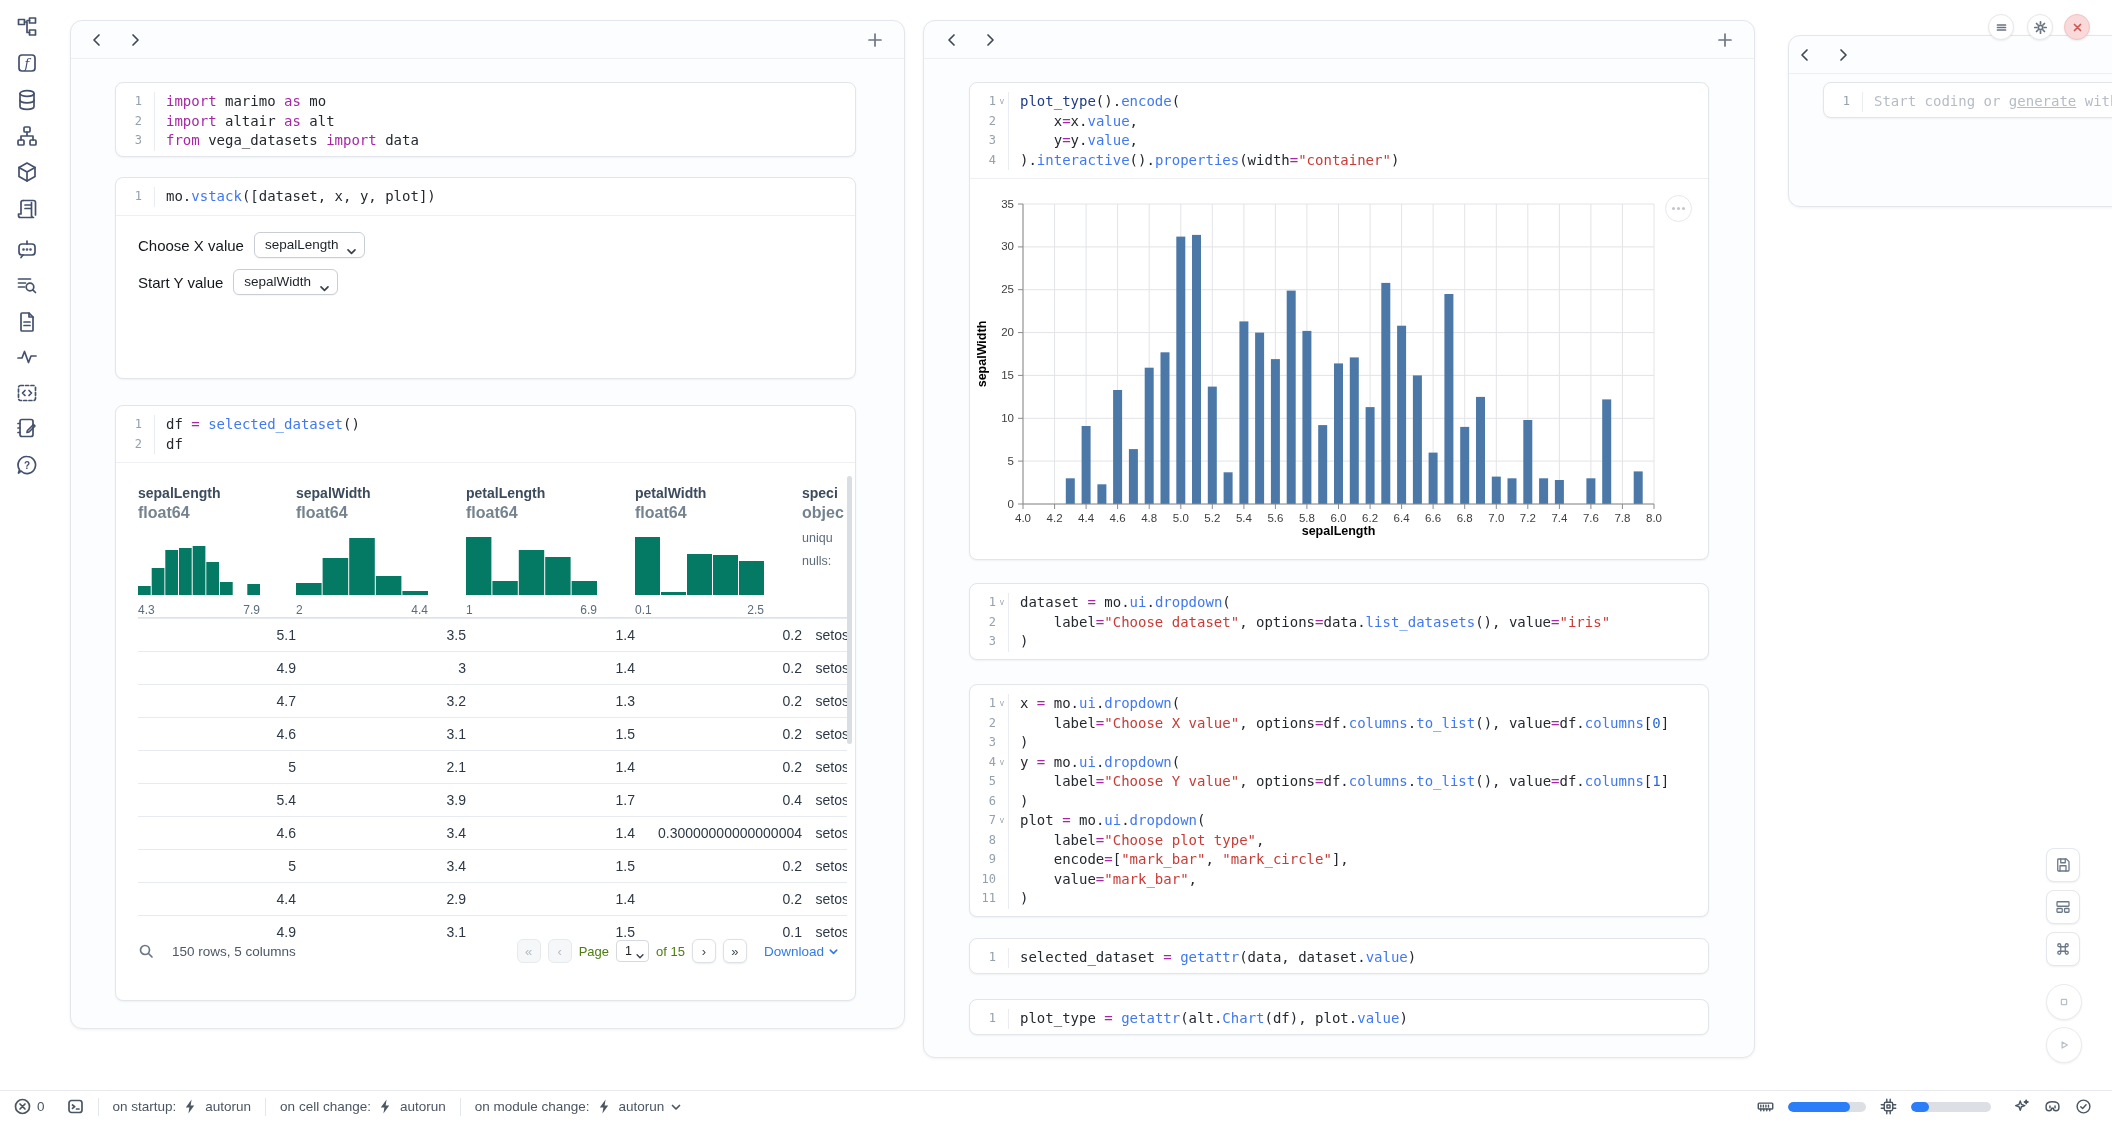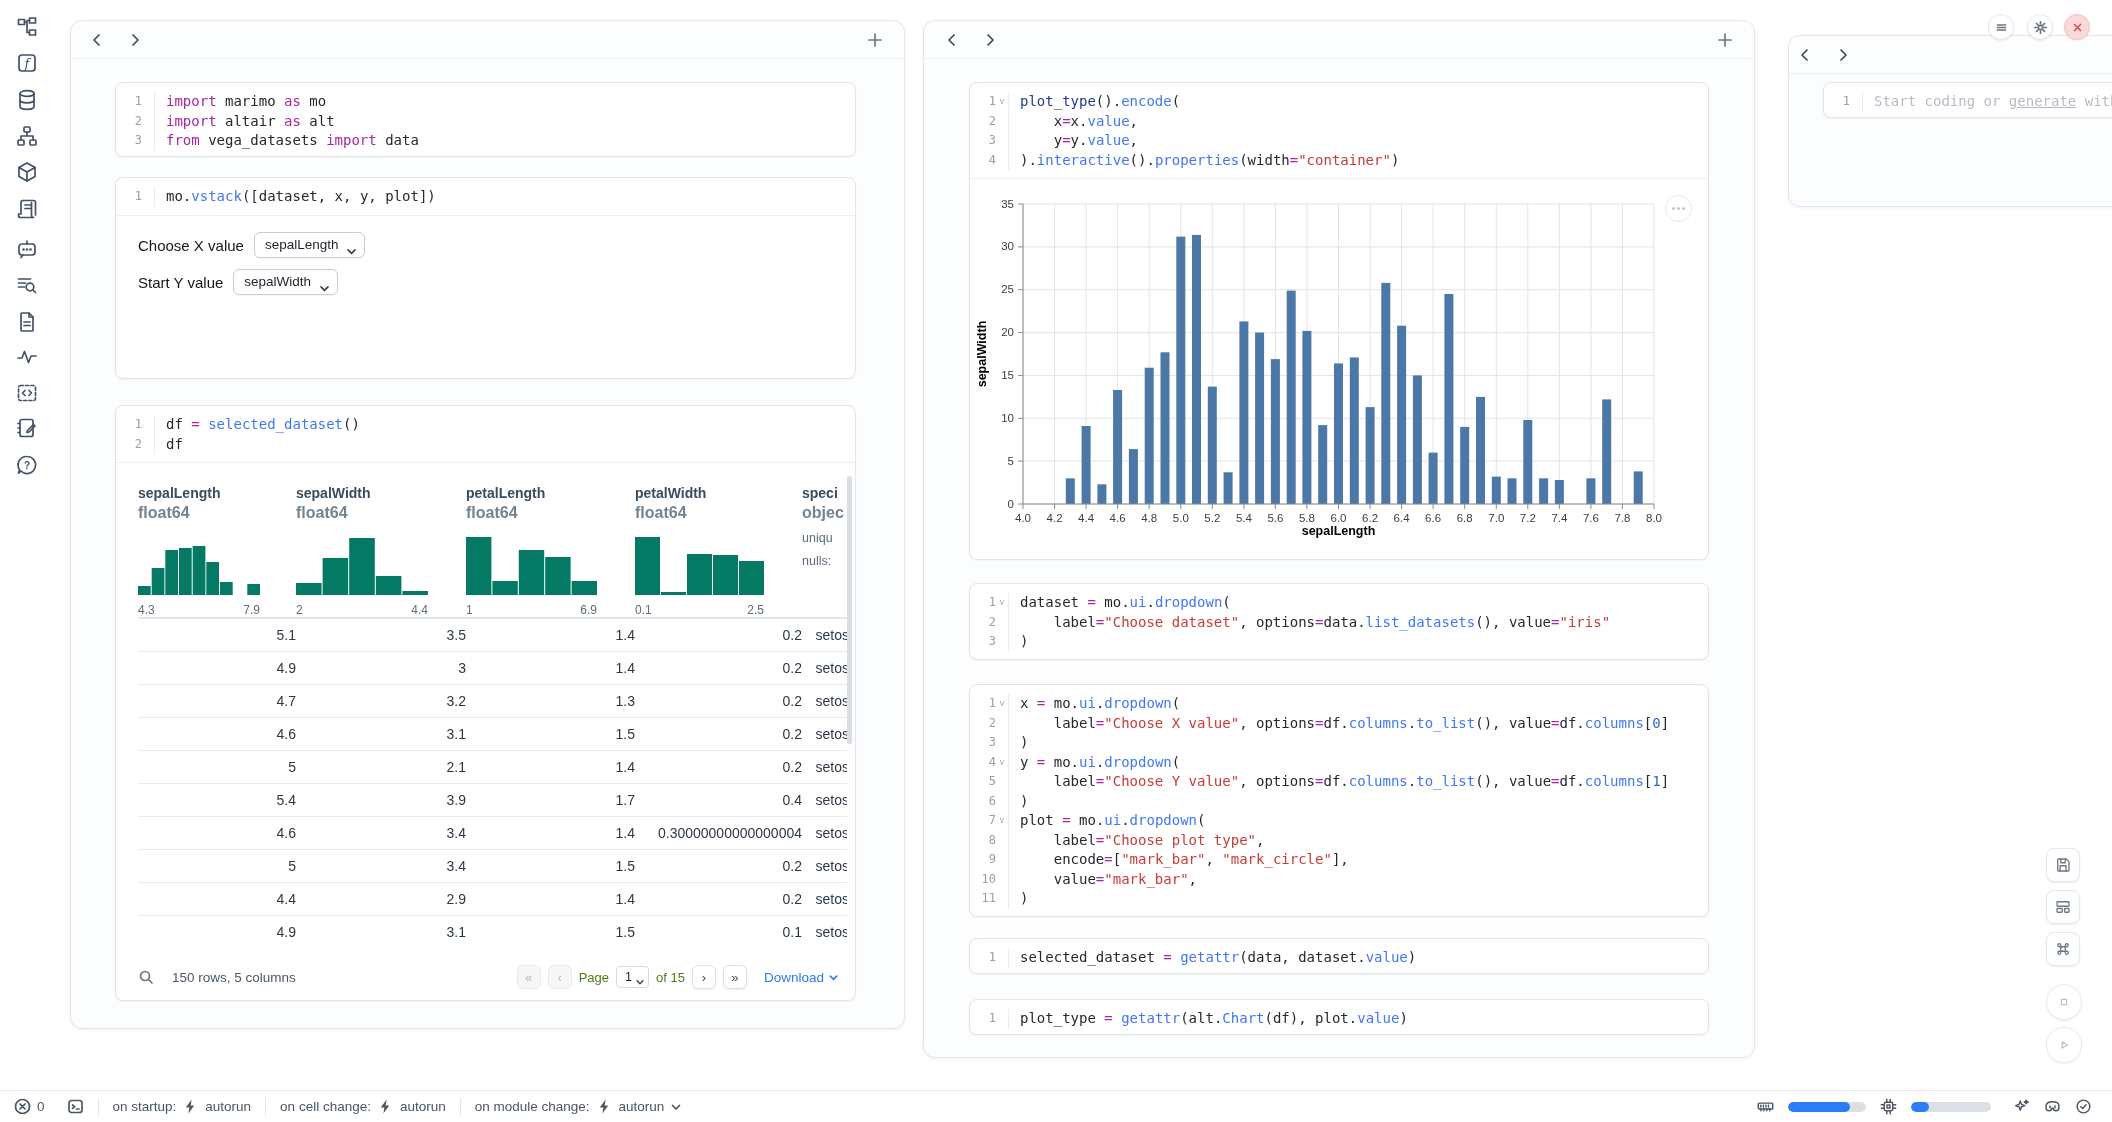--- a/index.html
+++ b/index.html
@@ -363,21 +363,21 @@
           </div>
           <div class="trow">
             <div class="td">4.9</div>
             <div class="td">3.1</div>
             <div class="td">1.5</div>
             <div class="td">0.1</div>
             <div class="td">setos</div>
           </div>
         </div>
       <div class="tbl-scrollbar" style="right:3px;top:70px;height:268px"></div>
-      <div class="tfoot" style="top:546px">
+      <div class="tfoot" style="top:520px">
         <span class="search-ic"><svg class="icon" viewBox="0 0 16 16">
               <circle cx="7" cy="7" r="4.5"></circle>
               <path d="M10.5 10.5L14 14"></path>
             </svg></span>
         <span class="tfoot-summary">150 rows, 5 columns</span>
         <span class="tfoot-right">
           <span class="pgbtn dim">«</span>
           <span class="pgbtn dim">‹</span>
           <span class="pg-text">Page</span>
           <span class="pg-select"><span>1</span><span class="chev"><svg class="icon" viewBox="0 0 12 12">

